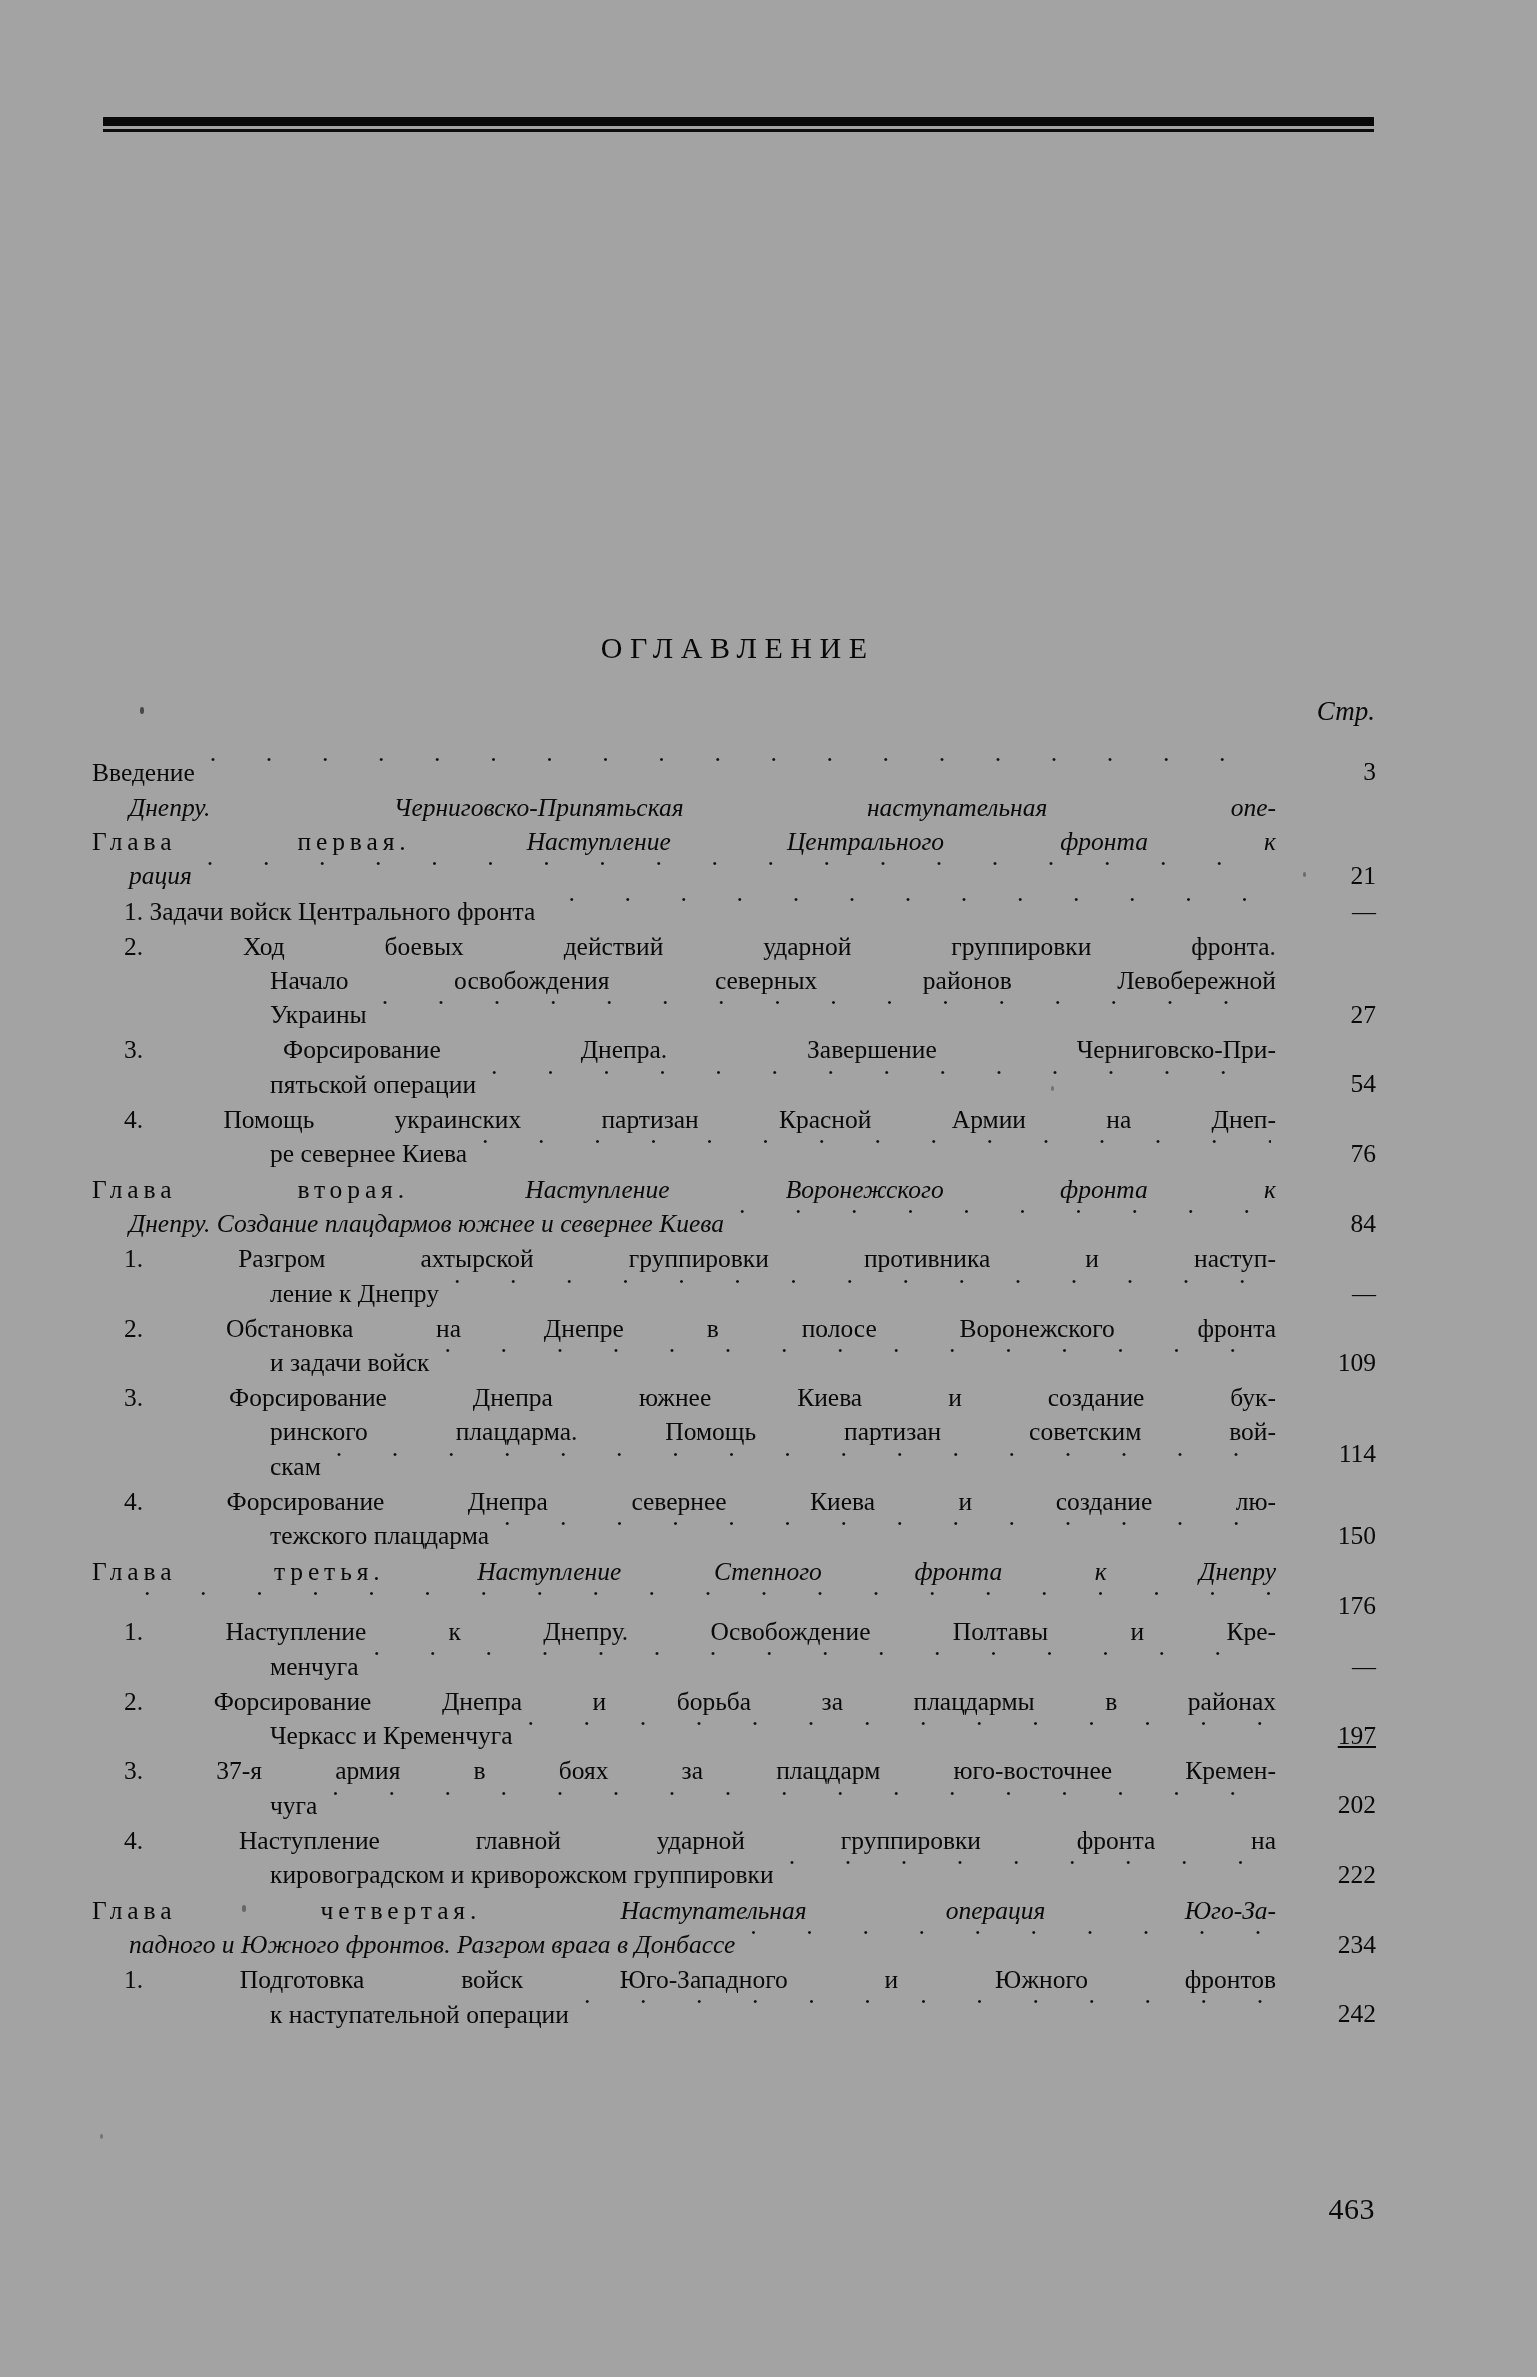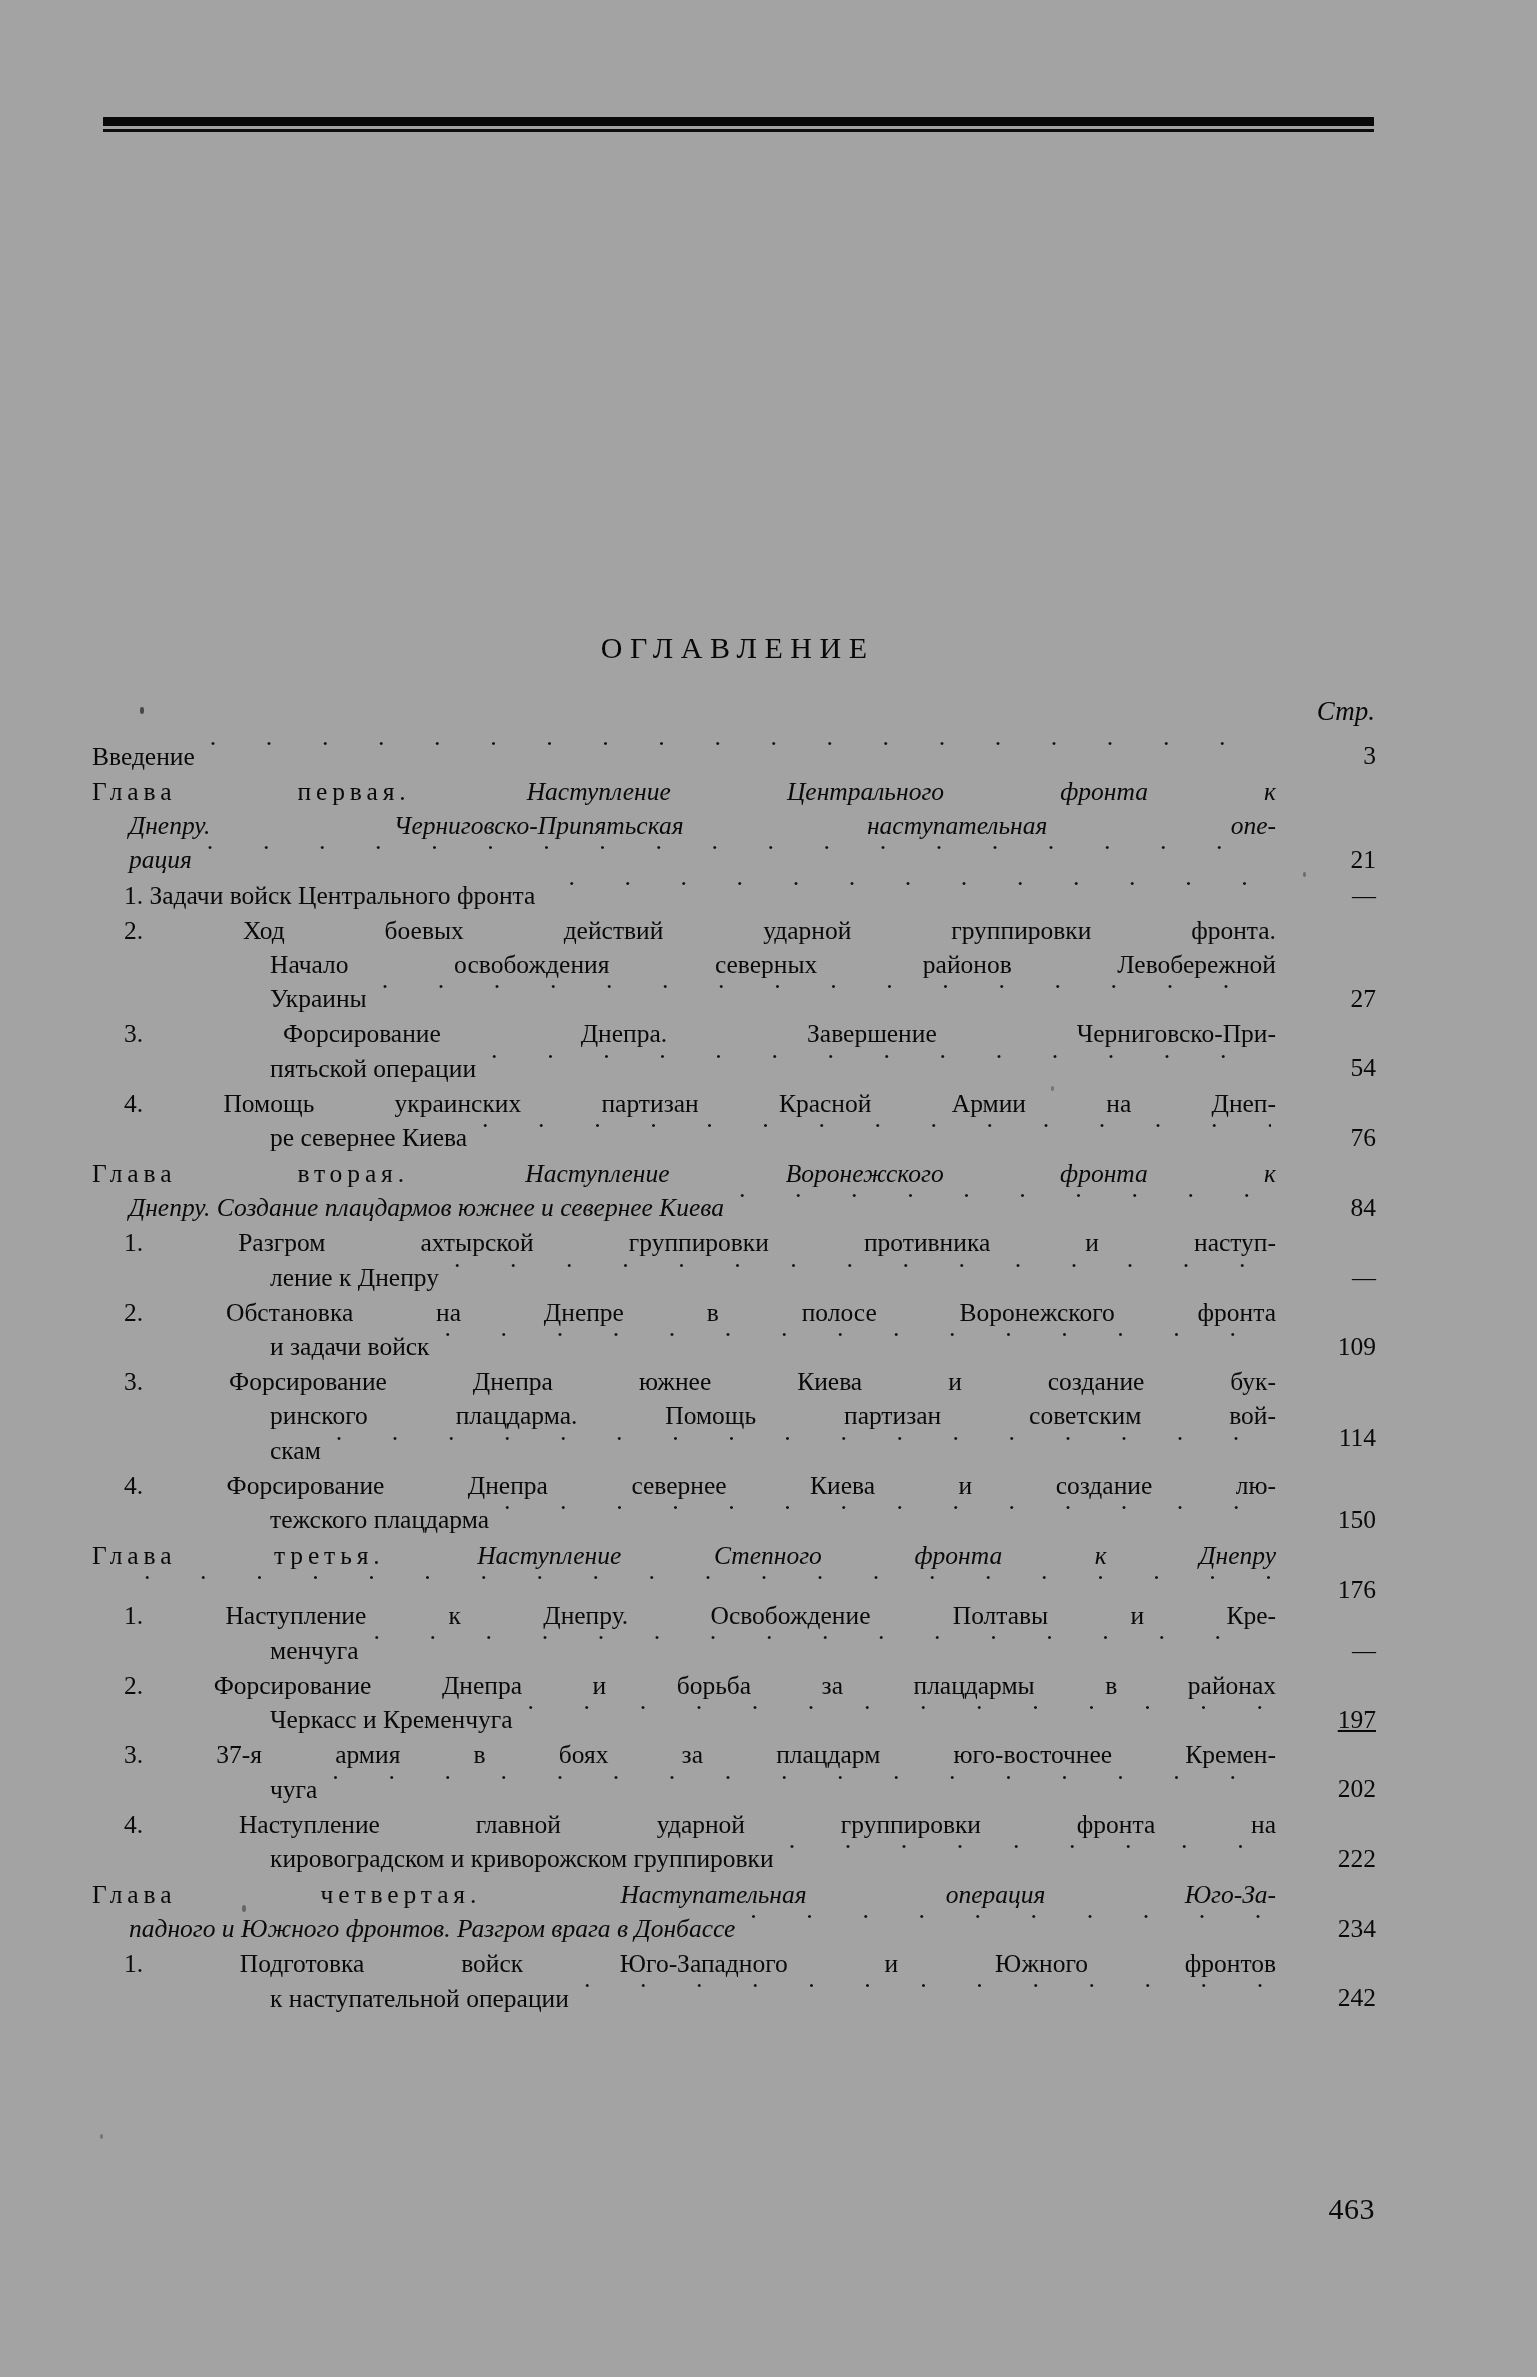--- a/index.html
+++ b/index.html
@@ -58,21 +58,21 @@
     line-height: 1;
     margin: 0 0 35px 0;
     color: #080808;
   }
 
   .str-head {
     text-align: right;
     font-style: italic;
     font-size: 27px;
     line-height: 1;
-    margin: 0 0 14px 0;
+    margin: 0 0 30px 0;
     padding-right: 1.1px;
   }
 
   
   .entry {
     position: relative;
     margin: 0 0 1.1px 0;
   }
 
   
@@ -192,22 +192,22 @@
           <div class="lines">
             <div class="leadrow">
               <span class="lbl">Введение</span>
               <span class="dots"></span>
             </div>
           </div>
           <div class="pgnum" style="top: 0px;">3</div>
         </div>
         <div class="entry lvl-chap">
           <div class="lines">
+            <div class="ln just cont"><span class="ital">Днепру. Черниговско-Припятьская наступательная опе-</span></div>
             <div class="ln just"><span class="chaplabel">Глава первая.</span> <span class="ital">Наступление Центрального фронта к</span></div>
-            <div class="ln just cont"><span class="ital">Днепру. Черниговско-Припятьская наступательная опе-</span></div>
             <div class="leadrow cont" style="padding-left: 37px;">
               <span class="lbl"><span class="ital">рация</span></span>
               <span class="dots"></span>
             </div>
           </div>
           <div class="pgnum" style="top: 68px;">21</div>
         </div>
         <div class="entry lvl-num">
           <div class="lines">
             <div class="leadrow">

